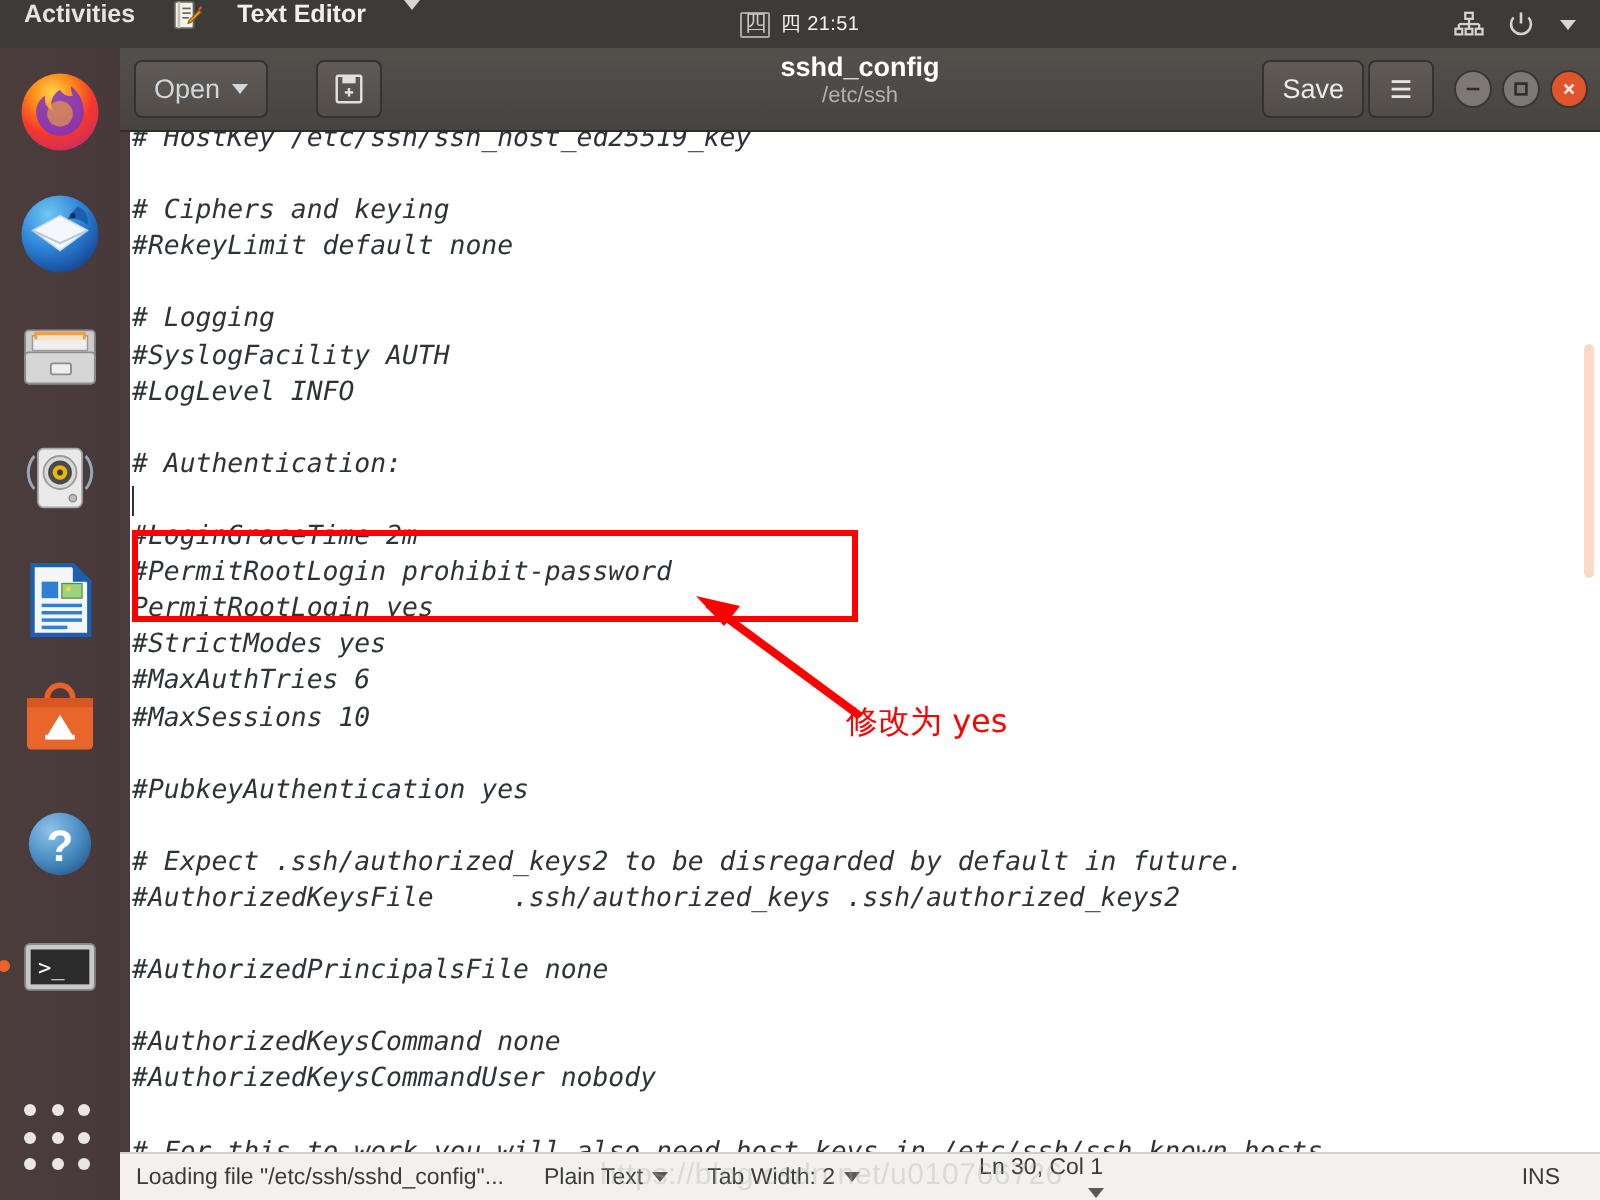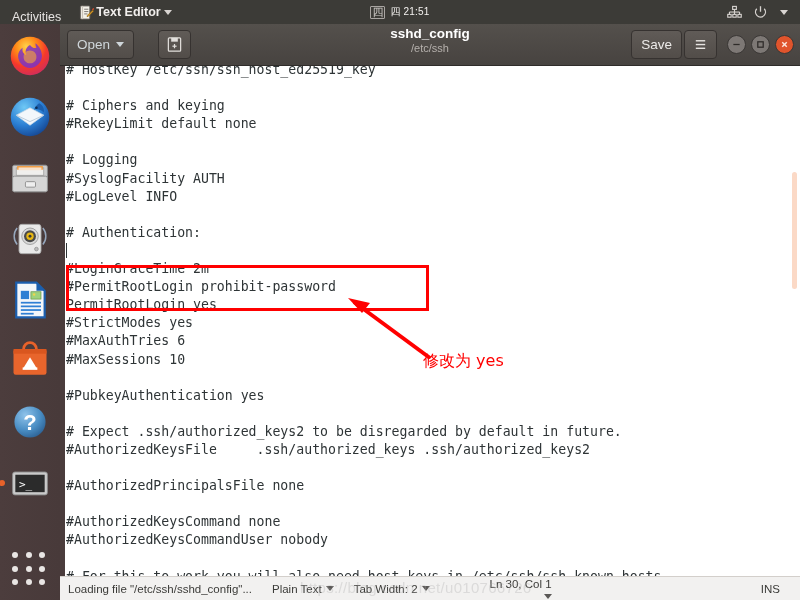--- a/index.html
+++ b/index.html
@@ -15,26 +15,27 @@
   #topbar {
     position: absolute; top: 0; left: 0;
     width: 800px; height: 24px;
     background: #3c3b37;
     display: flex; align-items: center;
     color: #ffffff;
     font-size: 12.5px;
     z-index: 40;
   }
   #activities {
-    padding: 16px 10px 0 12px; height: 24px;
-    display: flex; align-items: flex-end;
+    padding: 0 10px 0 12px; height: 24px;
+    display: flex; align-items: flex-start;
     color: #e6e3e1;
+    font-weight: bold;
   }
   #app-menu {
-    display: flex; align-items: center; gap: 2px;
+    display: flex; align-items: flex-start; gap: 18px;
     padding: 0 8px; height: 24px;
     color: #f2efed; font-weight: bold;
   }
   #app-menu .appname { font-weight: bold; font-size: 12.5px; }
   .caret-down {
     width: 0; height: 0;
     border-left: 4px solid transparent;
     border-right: 4px solid transparent;
     border-top: 5px solid #d9d5d2;
     display: inline-block;
@@ -156,21 +157,21 @@
     background: #4a3c3c;
   }
   #code {
     position: absolute; left: 6px; top: -5px; right: 0;
     font-family: "DejaVu Sans Mono", "Liberation Mono", monospace;
     font-size: 13.2px;
     line-height: 18.1px;
     color: #2e3436;
     white-space: pre;
   }
-  #code .ln { height: 18.1px; }
+  #code .ln { height: 18.1px; font-style: italic; }
   #cursor-line { position: relative; }
   #cursor-line::after {
     content: ""; position: absolute; left: 0; top: 1px;
     width: 1px; height: 15px; background: #2e3436;
   }
   #scrollthumb {
     position: absolute; right: 3px; top: 106px;
     width: 5px; height: 117px;
     background: #fbd9c6; border-radius: 3px;
   }

